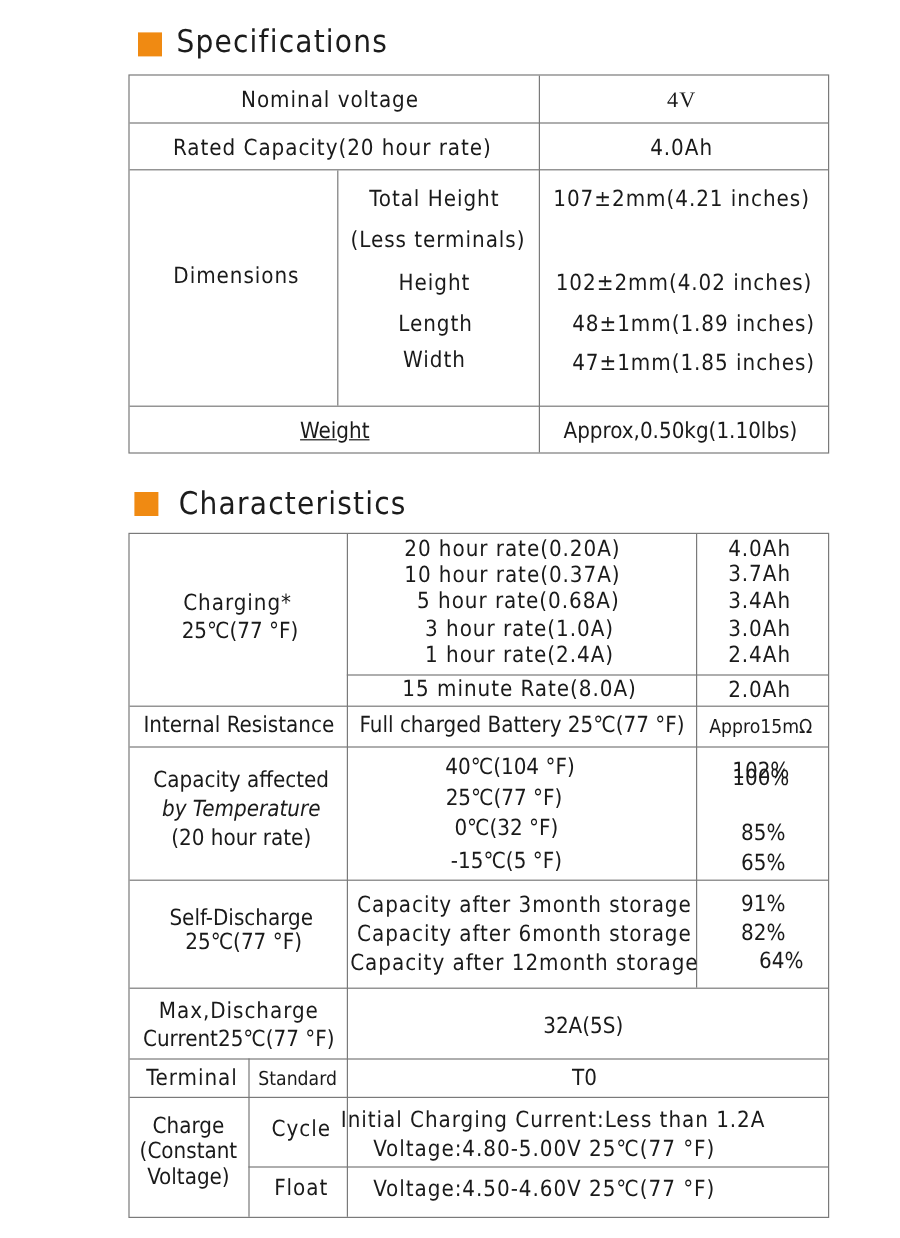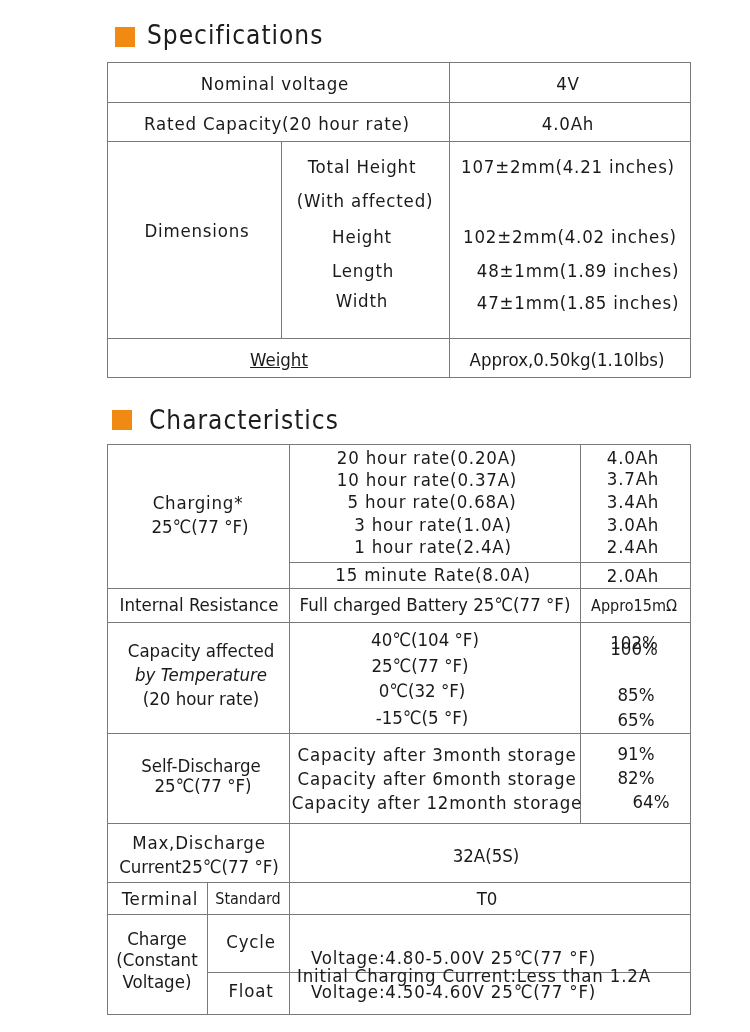--- a/index.html
+++ b/index.html
@@ -23,28 +23,28 @@
 
 <div>
   <div class="box" style="left:107px;top:62px;width:584px;height:316px;"></div>
   <div class="hl" style="left:108px;top:102px;width:582px;"></div>
   <div class="hl" style="left:108px;top:141px;width:582px;"></div>
   <div class="hl" style="left:108px;top:338px;width:582px;"></div>
   <div class="vl" style="left:449px;top:63px;height:314px;"></div>
   <div class="vl" style="left:281px;top:142px;height:196px;"></div>
 
   <div class="t m" style="left:275px;top:75px;">Nominal voltage</div>
-  <div class="t m" style="left:568px;top:75px;">4V</div>
+  <div class="t m" style="left:568px;top:75px;font-family:Liberation Serif, serif;">4V</div>
 
   <div class="t m" style="left:277px;top:115px;">Rated Capacity(20 hour rate)</div>
   <div class="t m" style="left:568px;top:115px;">4.0Ah</div>
 
   <div class="t m" style="left:197px;top:222px;">Dimensions</div>
   <div class="t m" style="left:362px;top:158px;">Total Height</div>
-  <div class="t m" style="left:365px;top:192px;">(With affected)</div>
+  <div class="t m" style="left:365px;top:192px;">(Less terminals)</div>
   <div class="t m" style="left:362px;top:228px;">Height</div>
   <div class="t m" style="left:363px;top:262px;">Length</div>
   <div class="t m" style="left:362px;top:292px;">Width</div>
 
   <div class="t m" style="left:568px;top:158px;">107±2mm(4.21 inches)</div>
   <div class="t m" style="left:570px;top:228px;">102±2mm(4.02 inches)</div>
   <div class="t m" style="left:578px;top:262px;">48±1mm(1.89 inches)</div>
   <div class="t m" style="left:578px;top:294px;">47±1mm(1.85 inches)</div>
 
   <div class="t" style="left:279px;top:351px;text-decoration:underline;">Weight</div>
@@ -124,16 +124,16 @@
   <div class="t sm" style="left:248px;top:891px;">Standard</div>
   <div class="t" style="left:487px;top:890px;">T0</div>
 
   <div class="t" style="left:157px;top:930px;">Charge</div>
   <div class="t" style="left:157px;top:951px;">(Constant</div>
   <div class="t" style="left:157px;top:973px;">Voltage)</div>
 
   <div class="t m" style="left:251px;top:933px;">Cycle</div>
   <div class="t m" style="left:251px;top:982px;">Float</div>
 
-  <div class="tl m" style="left:297px;top:925px;margin-top:42px;">Initial Charging Current:Less than 1.2A</div>
+  <div class="tl m" style="left:284px;top:925px;">Initial Charging Current:Less than 1.2A</div>
   <div class="tl m" style="left:311px;top:949px;">Voltage:4.80-5.00V 25℃(77 °F)</div>
   <div class="tl m" style="left:311px;top:983px;">Voltage:4.50-4.60V 25℃(77 °F)</div>
 </div>
 
 </body></html>

